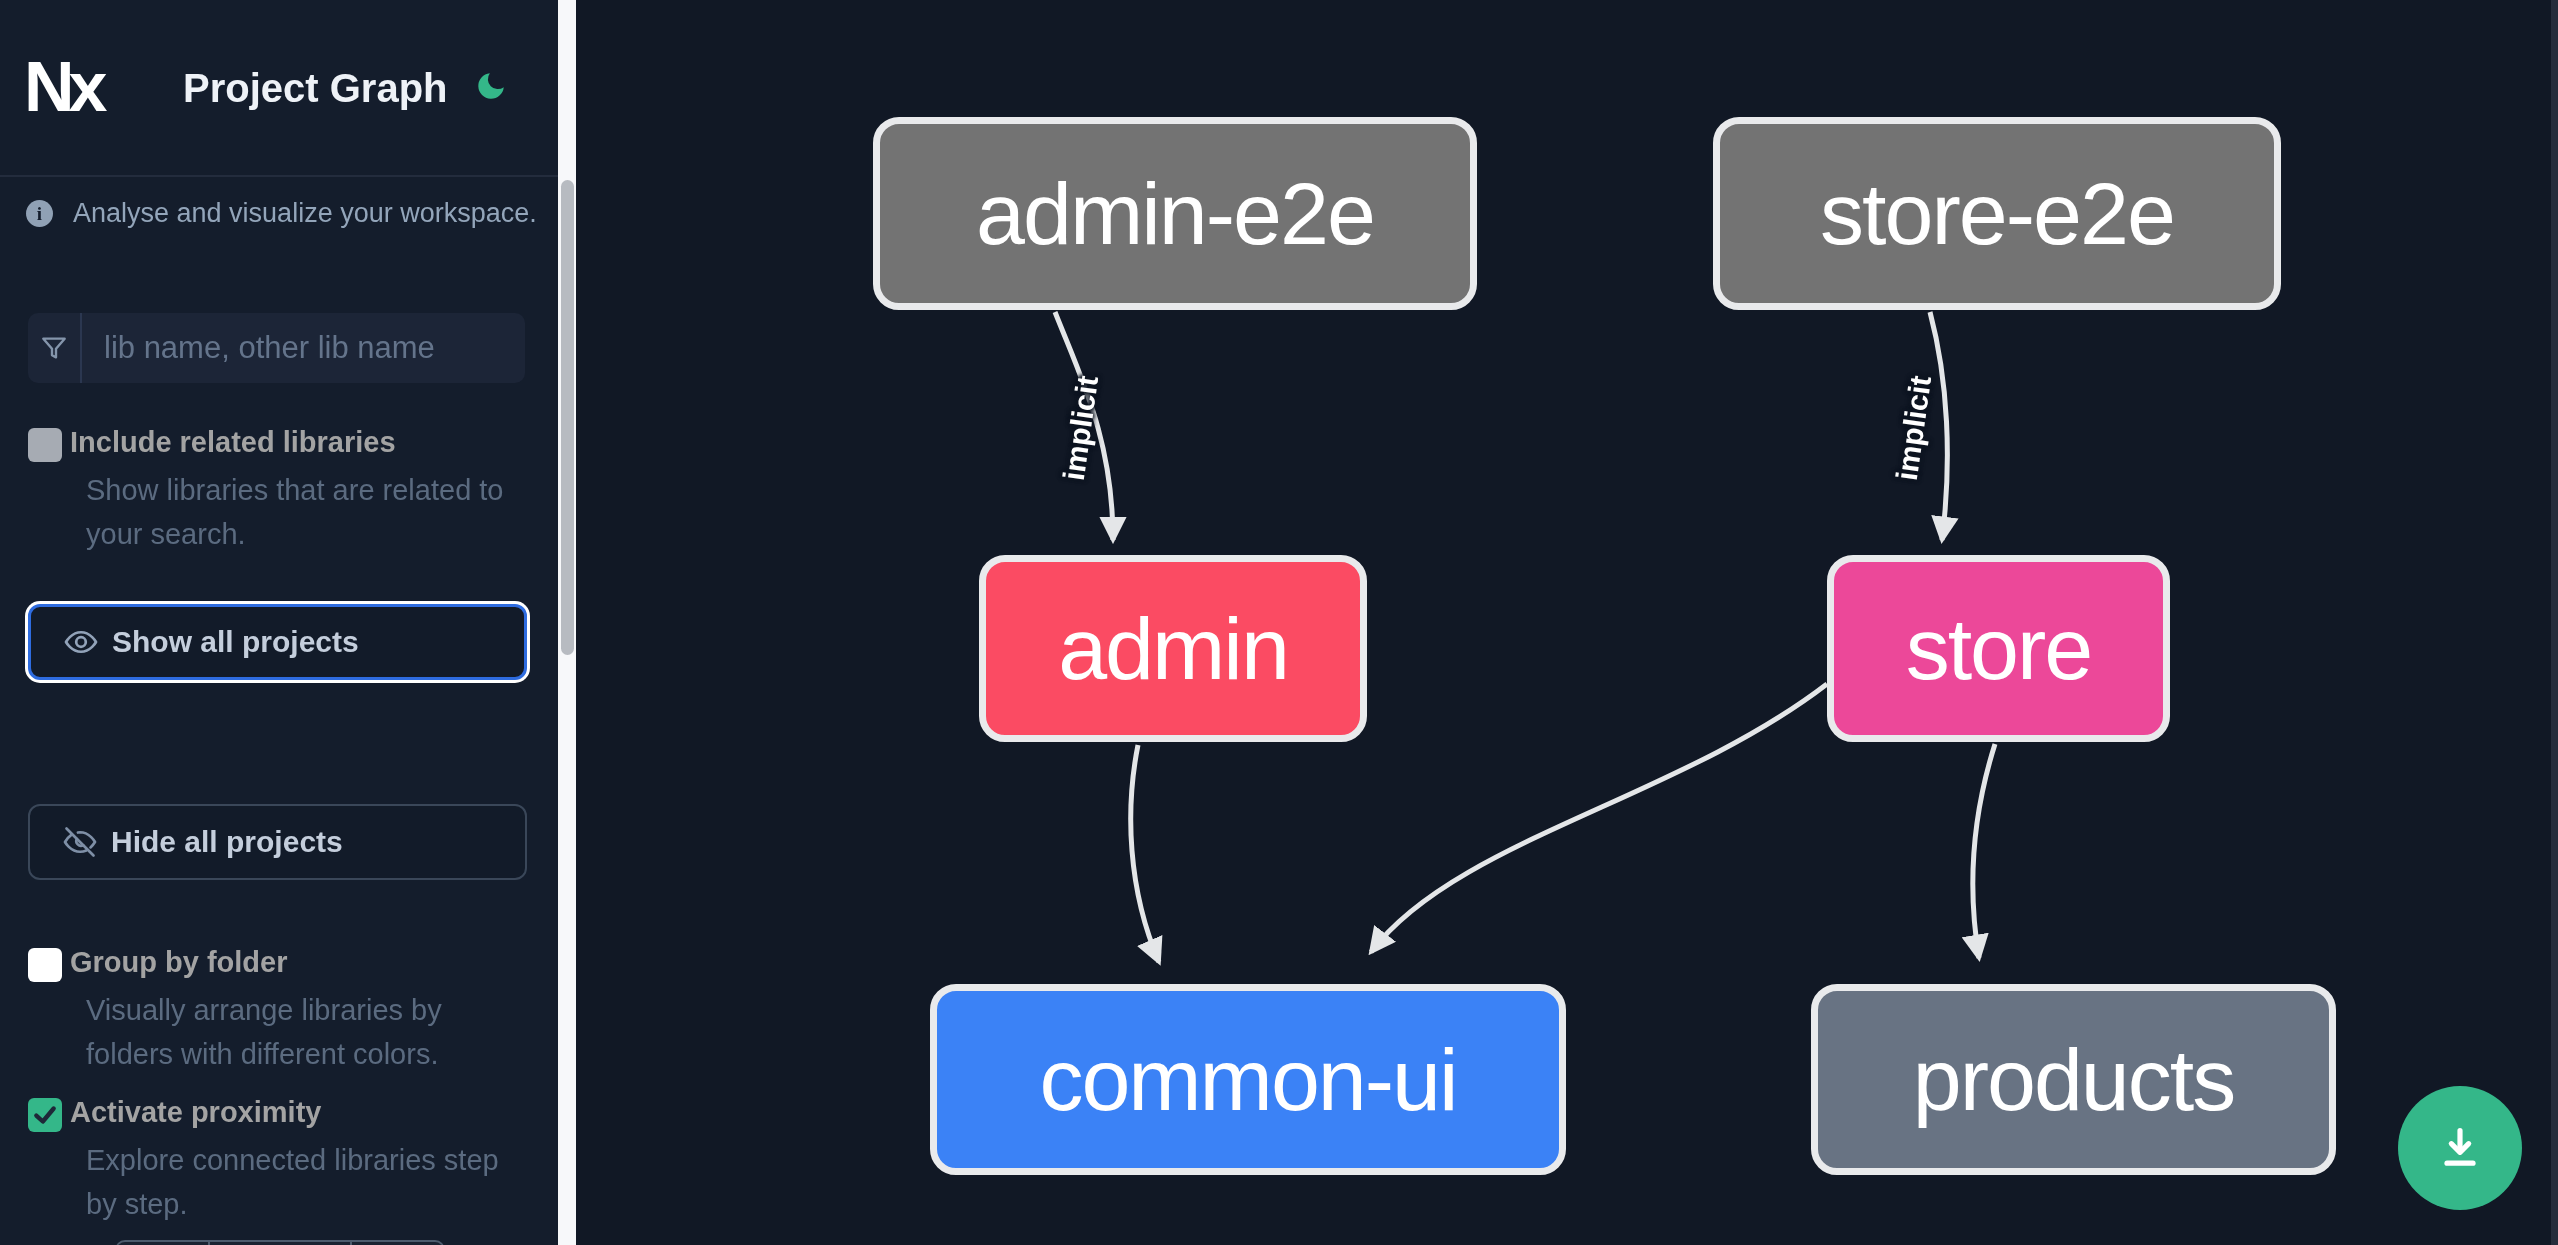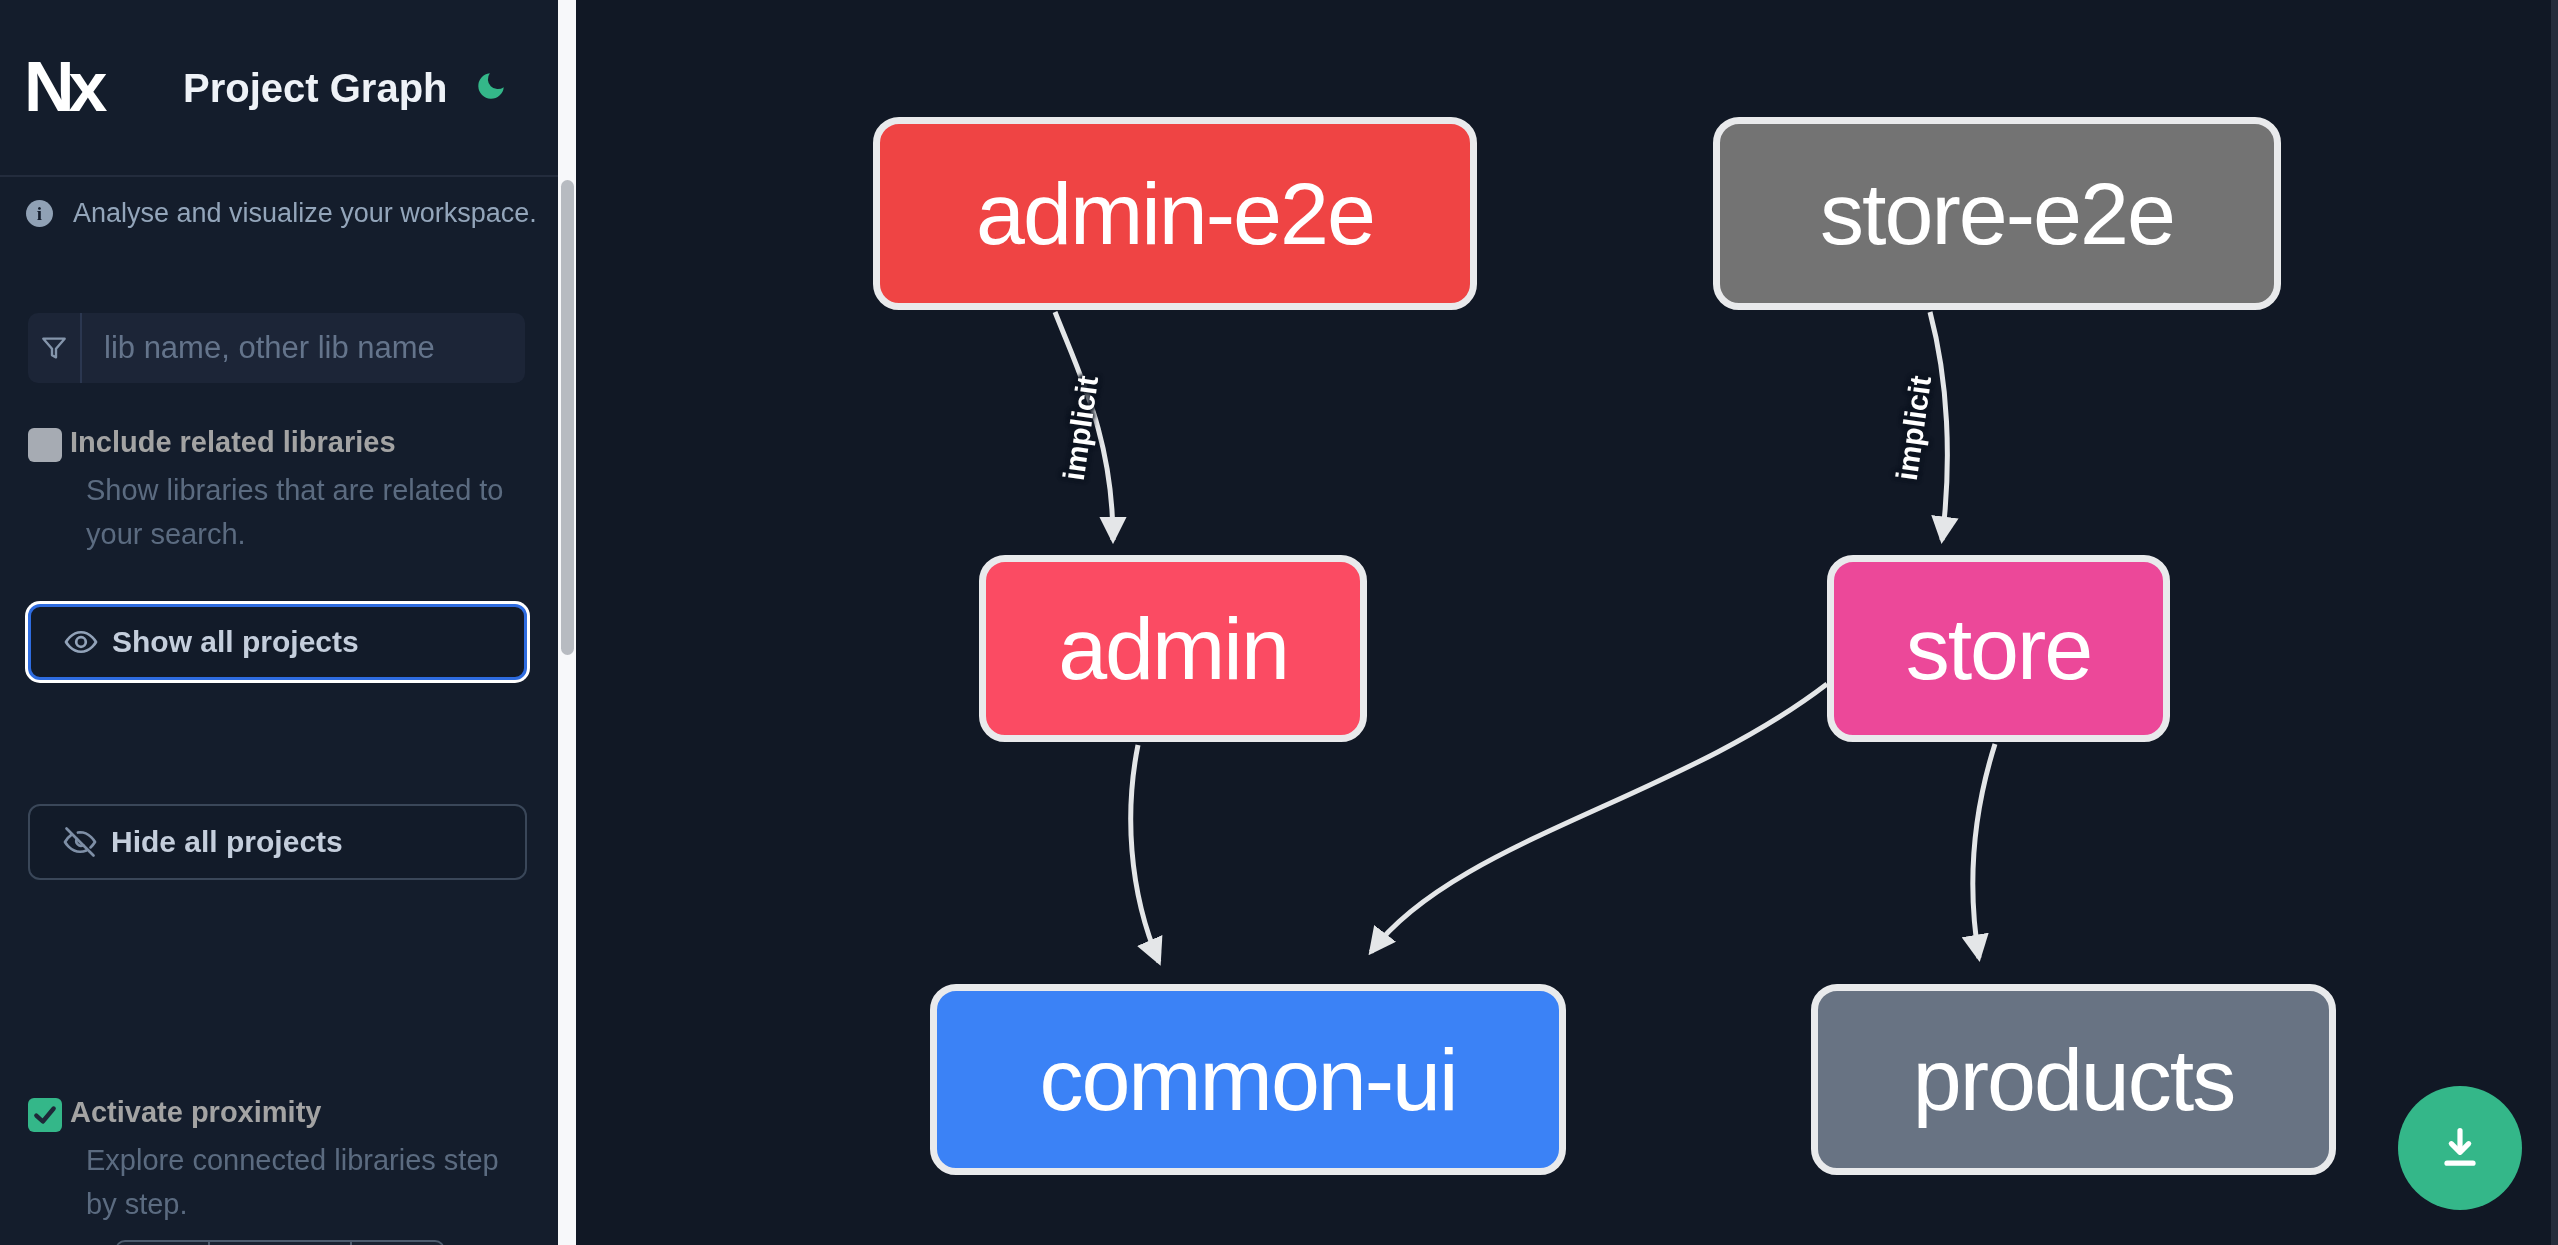--- a/index.html
+++ b/index.html
@@ -116,20 +116,25 @@
 
   <div class="side-btn" id="btn-hide">
     <svg class="icon" width="36" height="36" viewBox="0 0 24 24" fill="none" stroke="#7e8fa6" stroke-width="1.8" stroke-linecap="round" stroke-linejoin="round">
       <path d="M3 3l18 18"></path>
         <path d="M10.6 5.7A9.8 9.8 0 0 1 12 5.5c6.5 0 10 6.5 10 6.5a17 17 0 0 1-3 3.6M6.6 6.9A16.6 16.6 0 0 0 2 12s3.5 6.5 10 6.5a9.9 9.9 0 0 0 4.2-.9"></path>
         <path d="M9.9 9.9a3.2 3.2 0 0 0 4.3 4.3"></path>
     </svg>
     <span>Hide all projects</span>
   </div>
 
+  <div class="check-row" style="top:946px">
+    <span class="checkbox white"></span>
+    <span class="check-label">Group by folder</span>
+    <span class="check-desc">Visually arrange libraries by folders with different colors.</span>
+  </div>
 
   <div class="check-row" style="top:1096px">
     <span class="checkbox green">
       <svg class="icon" width="26" height="26" viewBox="0 0 24 24" fill="none" stroke="#1e2838" stroke-width="4" stroke-linecap="round" stroke-linejoin="round">
           <path d="M4 12.5 10 18 20 6"></path>
         </svg>
     </span>
     <span class="check-label">Activate proximity</span>
     <span class="check-desc">Explore connected libraries step by step.</span>
   </div>
@@ -153,21 +158,21 @@
     </defs>
     <g id="edge-paths">
         <path d="M 479 312 C 505 378 537 440 537 540" fill="none" stroke="#e4e6e8" stroke-width="5" marker-end="url(#arrowhead)"></path>
         <path d="M 1354 312 C 1372 380 1376 460 1366 540" fill="none" stroke="#e4e6e8" stroke-width="5" marker-end="url(#arrowhead)"></path>
         <path d="M 562 745 C 549 810 552 890 583 962" fill="none" stroke="#e4e6e8" stroke-width="5" marker-end="url(#arrowhead)"></path>
         <path d="M 1251 684 C 1100 800 880 840 795 952" fill="none" stroke="#e4e6e8" stroke-width="5" marker-end="url(#arrowhead)"></path>
         <path d="M 1419 744 C 1398 810 1390 880 1403 958" fill="none" stroke="#e4e6e8" stroke-width="5" marker-end="url(#arrowhead)"></path>
       </g>
   </svg>
   <div id="graph-nodes">
-      <div class="graph-node" style="left: 297px; top: 117px; width: 604px; height: 193px; background: #ef4444;">admin-e2e</div>
+      <div class="graph-node" style="left: 297px; top: 117px; width: 604px; height: 193px; background: #737373;">admin-e2e</div>
       <div class="graph-node" style="left: 1137px; top: 117px; width: 568px; height: 193px; background: #737373;">store-e2e</div>
       <div class="graph-node" style="left: 403px; top: 555px; width: 388px; height: 187px; background: rgb(251, 75, 99);">admin</div>
       <div class="graph-node" style="left: 1251px; top: 555px; width: 343px; height: 187px; background: #ec4899;">store</div>
       <div class="graph-node" style="left: 354px; top: 984px; width: 636px; height: 191px; background: #3b82f6;">common-ui</div>
       <div class="graph-node" style="left: 1235px; top: 984px; width: 525px; height: 191px; background: rgb(104, 115, 131);">products</div>
     </div>
   <div id="edge-labels">
       <div class="edge-label" style="left: 505px; top: 428px; transform: translate(-50%, -50%) rotate(-82deg);">implicit</div>
       <div class="edge-label" style="left: 1338px; top: 428px; transform: translate(-50%, -50%) rotate(-82deg);">implicit</div>
     </div>

